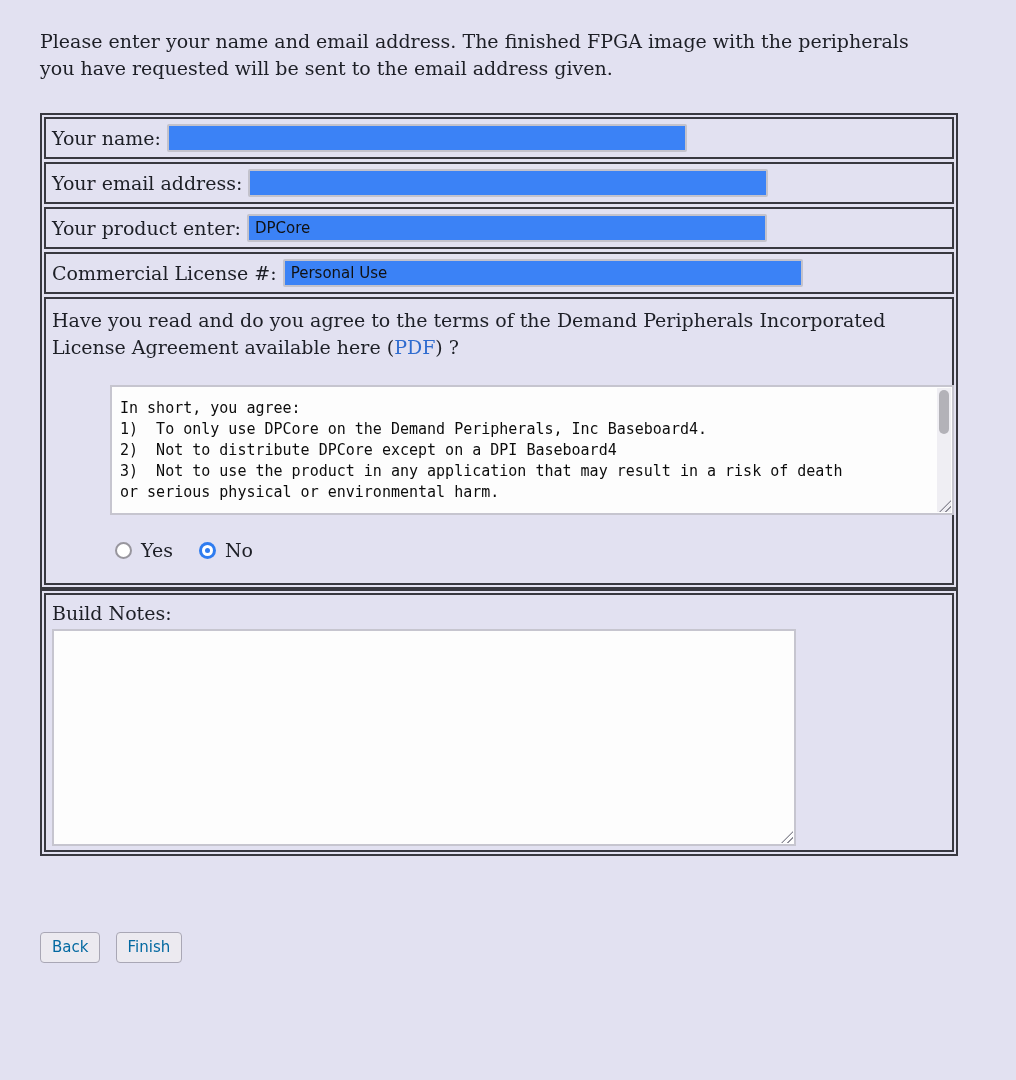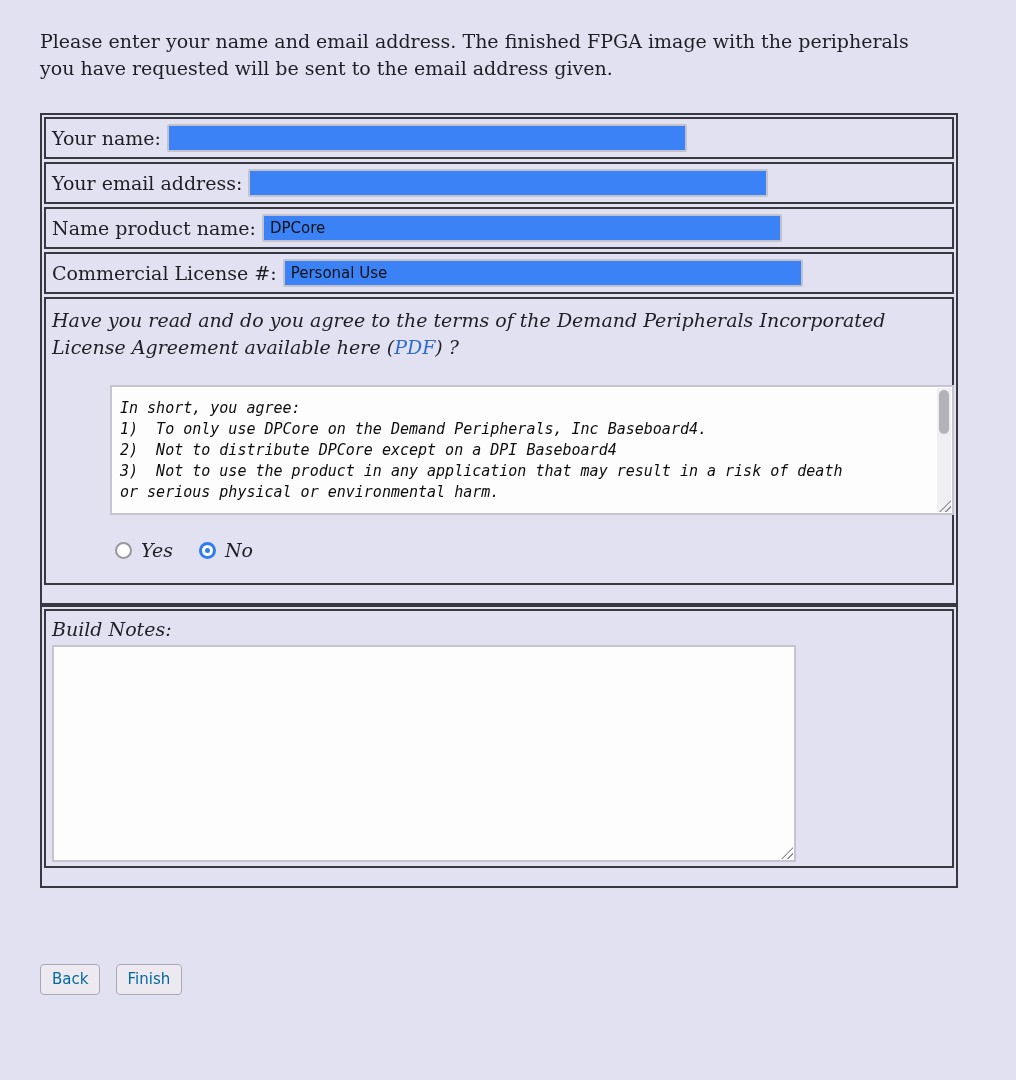--- a/index.html
+++ b/index.html
@@ -19,21 +19,21 @@
     font-size:19px;line-height:27px;margin:0 0 31px 0;max-width:908px;
   }
 
   .tablebox{
     width:918px;border:2px solid #383840;padding:2px;box-sizing:border-box;
   }
   .tablebox.notes-box{margin-top:0;}
   .cell{
     border:2px solid #383840;margin-bottom:3px;background:transparent;
   }
-  .cell:last-child{margin-bottom:16px;font-style:italic;}
+  .cell:last-child{margin-bottom:0;}
 
   .field-row{
     display:flex;align-items:center;
     padding:5px 8px 5px 6px;font-size:19px;
   }
   .field-row .flabel{white-space:nowrap;}
   input.text-input{
     width:520px;height:28px;box-sizing:border-box;
     margin-left:6px;padding:2px 6px;
     border:2px solid #c3c2cc;border-radius:2px;
@@ -119,21 +119,21 @@
       <span class="flabel">Your name:</span>
       <input class="text-input" type="text" value="" style="">
     </div>
 
     <div class="cell field-row">
       <span class="flabel">Your email address:</span>
       <input class="text-input" type="text" value="" style="">
     </div>
 
     <div class="cell field-row">
-      <span class="flabel">Name product name:</span>
+      <span class="flabel">Your product enter:</span>
       <input class="text-input" type="text" value="DPCore" style="">
     </div>
 
     <div class="cell field-row">
       <span class="flabel">Commercial License #:</span>
       <input class="text-input" type="text" value="Personal Use" style="">
     </div>
 
     <div class="cell agree-cell">
       <p class="agree-q"><span>Have you read and do you agree to the terms of the Demand Peripherals Incorporated License Agreement available here (</span><a class="pdf-link" href="#">PDF</a><span>) ?</span></p>

